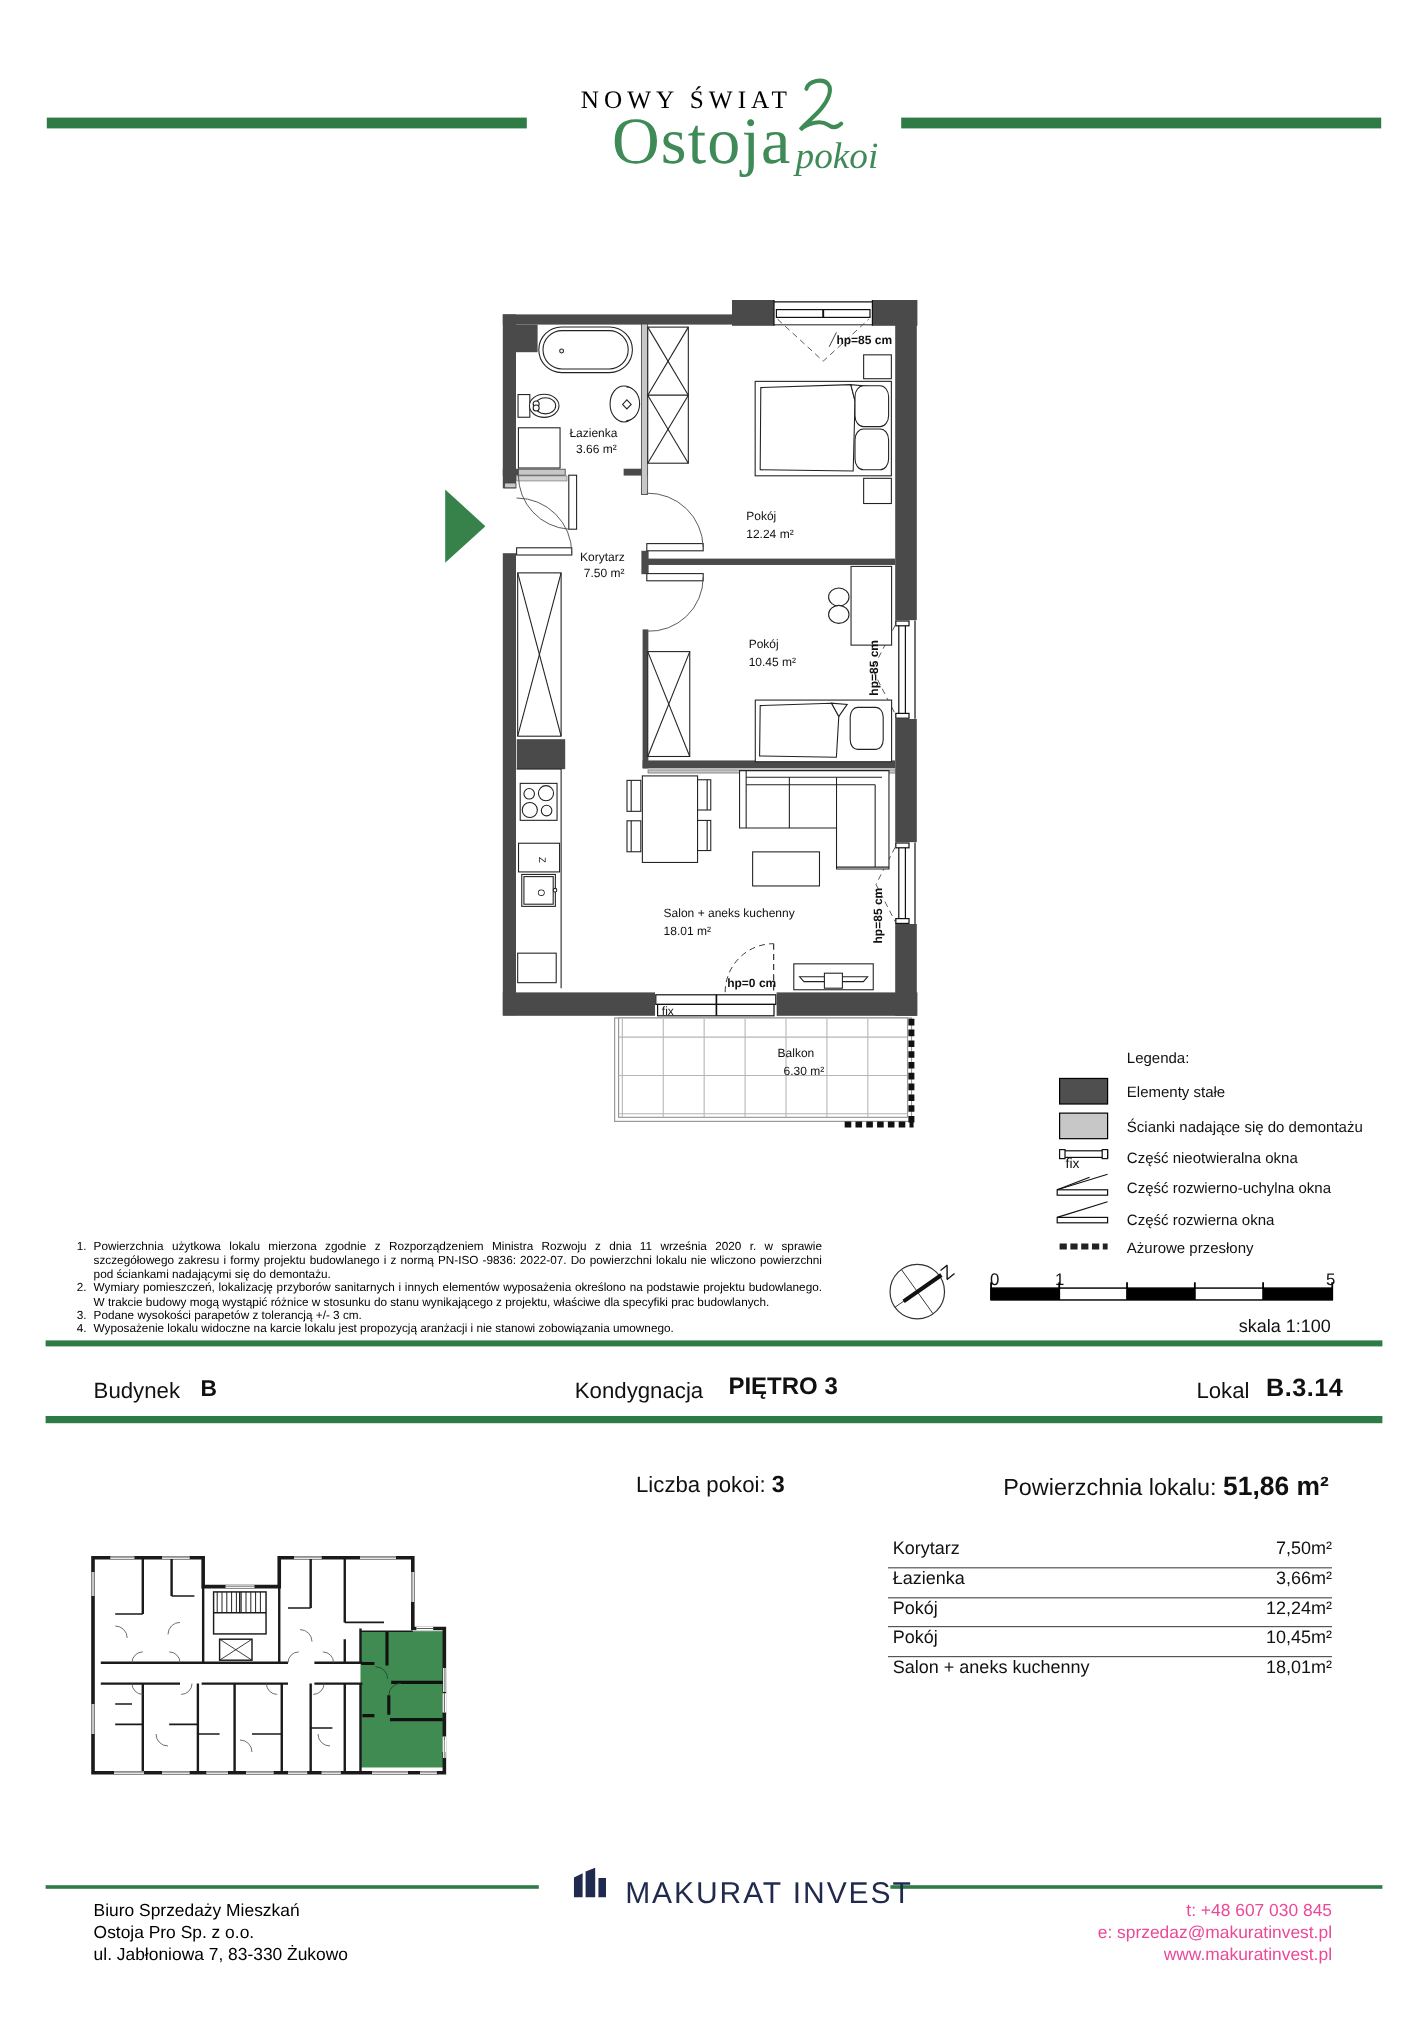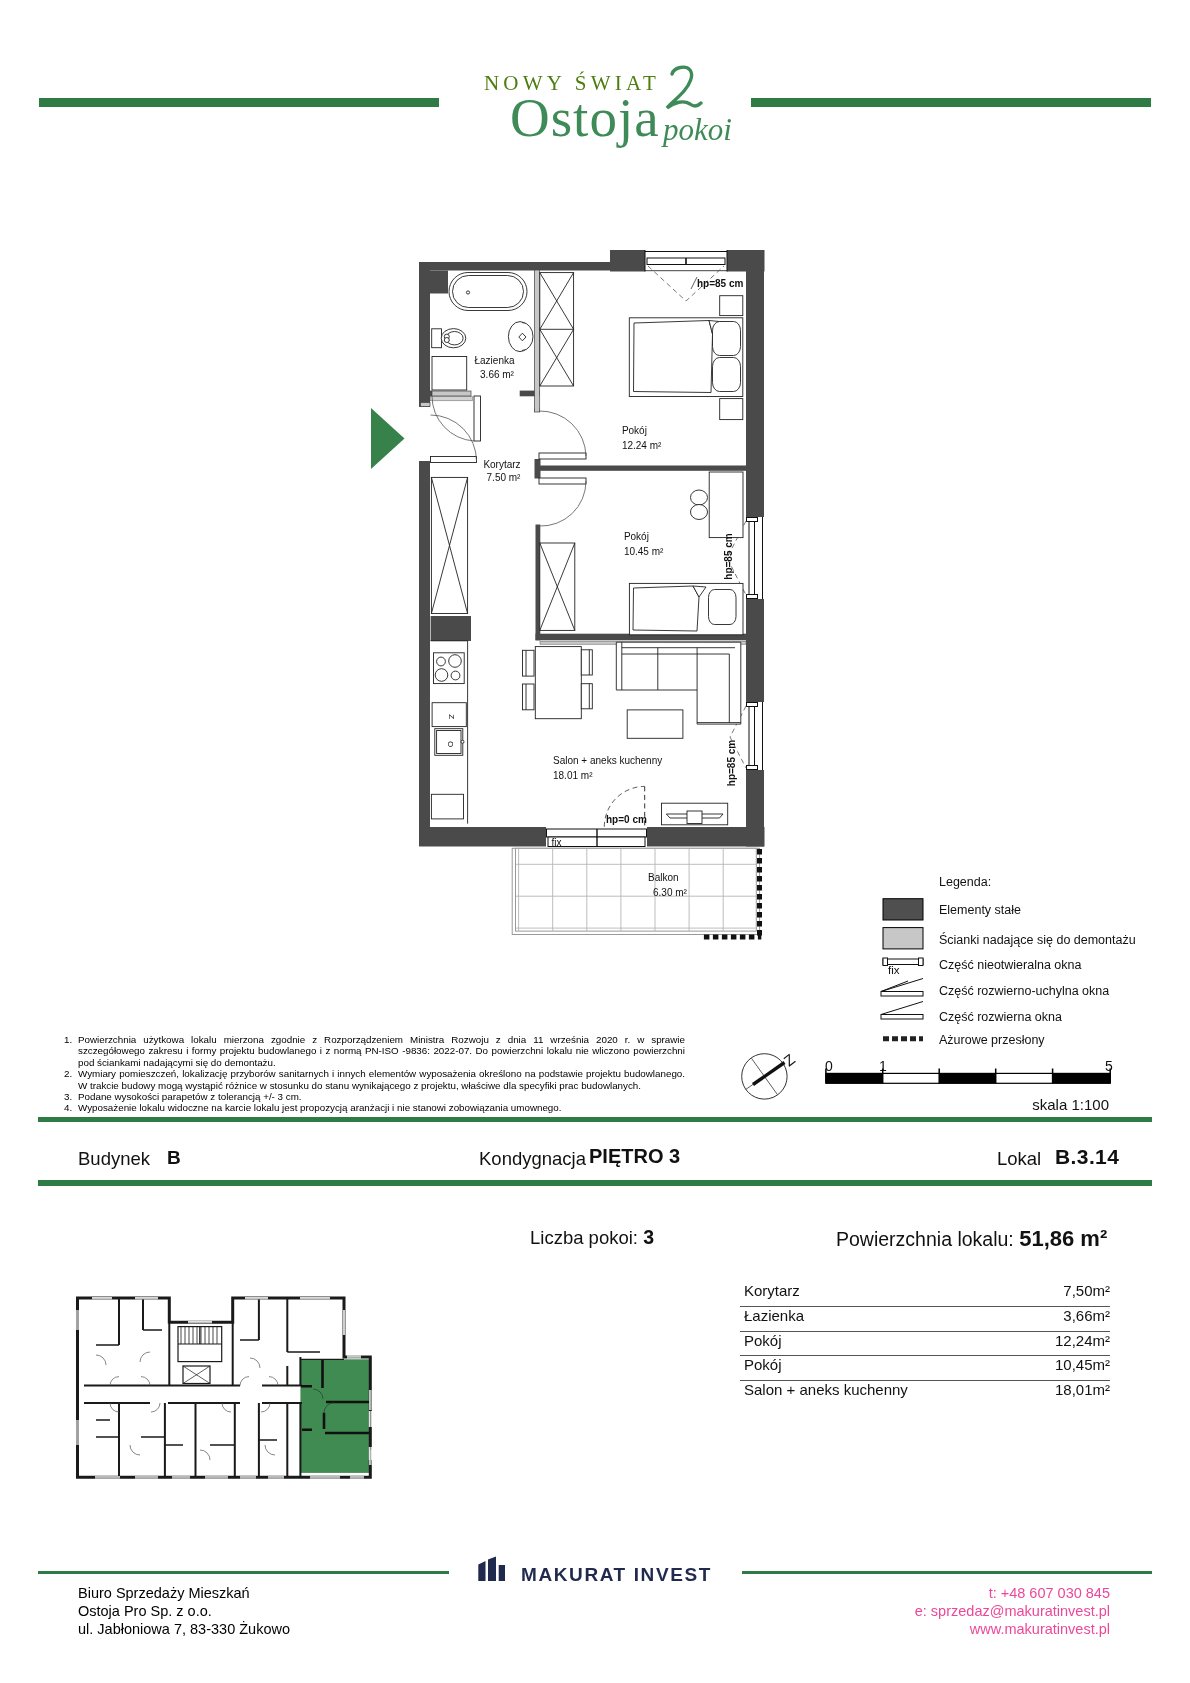--- a/index.html
+++ b/index.html
@@ -7,21 +7,21 @@
        font-family:"Liberation Sans",sans-serif;color:#111;overflow:hidden;}
   .abs{position:absolute;}
 </style>
 </head>
 <body>
 
 <div class="abs" style="left:39px;top:98px;width:400px;height:8.5px;background:#2e7b45;"></div>
 
 <div class="abs" style="left:751px;top:98px;width:400px;height:8.5px;background:#2e7b45;"></div>
 
-<div class="abs" style="left:484px;top:71px;width:260px;font-family:'Liberation Serif',serif;font-size:21px;letter-spacing:4.2px;color:#4d7c0f;">NOWY ŚWIAT</div>
+<div class="abs" style="left:484px;top:71px;width:260px;font-family:'Liberation Serif',serif;font-size:21px;letter-spacing:4.2px;color:#000000;">NOWY ŚWIAT</div>
 
 <div class="abs" style="left:510px;top:86px;width:260px;font-family:'Liberation Serif',serif;font-size:55px;letter-spacing:1px;font-weight:normal;color:#3e8b57;">Ostoja</div>
 
 <svg class="abs" style="left:660px;top:64px;" width="52" height="52" viewBox="0 0 52 52" xmlns="http://www.w3.org/2000/svg">
 <path d="M12,10 C14,3 26,1 30,6 C34,11 30,20 24,27 C18,34 10,40 7,44 C14,38 24,36 30,40 C34,43 38,42 41,39" fill="none" stroke="#3e8b57" stroke-width="3.4" stroke-linecap="round"></path>
 </svg>
 
 <div class="abs" style="left:663px;top:112px;font-family:'Liberation Serif',serif;font-style:italic;font-size:31px;color:#3e8b57;">pokoi</div>
 
 <svg class="abs" style="left:360px;top:240px;" width="420" height="710" viewBox="360 240 420 710" xmlns="http://www.w3.org/2000/svg">
@@ -417,21 +417,21 @@
       <div>Wyposażenie lokalu widoczne na karcie lokalu jest propozycją aranżacji i nie stanowi zobowiązania umownego.</div>
     </div>
 </div>
 
 <div class="abs" style="left:38px;top:1117px;width:1114px;height:5px;background:#2e7b45;"></div>
 
 <div class="abs" style="left:78px;top:1147.5px;font-size:18.5px;">Budynek</div>
 <div class="abs" style="left:167px;top:1146.5px;font-size:19px;font-weight:bold;">B</div>
 
 <div class="abs" style="left:479px;top:1147.5px;font-size:18.5px;">Kondygnacja</div>
-<div class="abs" style="left:589px;top:1145px;font-size:20px;font-weight:bold;">PIĘTRO 3</div>
+<div class="abs" style="left:607px;top:1145px;font-size:20px;font-weight:bold;">PIĘTRO 3</div>
 
 <div class="abs" style="left:997px;top:1147.5px;font-size:18.5px;">Lokal</div>
 <div class="abs" style="left:1055px;top:1145px;font-size:21px;font-weight:bold;letter-spacing:0.4px;">B.3.14</div>
 
 <div class="abs" style="left:38px;top:1180px;width:1114px;height:5.5px;background:#2e7b45;"></div>
 
 <div class="abs" style="left:530px;top:1226px;font-size:18.5px;">Liczba pokoi: <b style="font-size:19.5px;">3</b></div>
 
 <div class="abs" style="left:836px;top:1226px;font-size:19.5px;">Powierzchnia lokalu: <b style="font-size:22px;margin-top:16px;">51,86 m²</b></div>
 
@@ -531,17 +531,17 @@
 <div class="abs" style="left:38px;top:1570.5px;width:411px;height:3.5px;background:#2e7b45;"></div>
 
 <div class="abs" style="left:742px;top:1570.5px;width:410px;height:3.5px;background:#2e7b45;"></div>
 
 <svg class="abs" style="left:476px;top:1554px;" width="34" height="30" viewBox="0 0 34 30" xmlns="http://www.w3.org/2000/svg">
 <path d="M2.3,10.5 L9.5,7 V27 H2.3 Z" fill="#1f2a4e"></path>
 <path d="M12,5.5 L20,2.5 V27 H12 Z" fill="#1f2a4e"></path>
 <path d="M22.7,11 L29,11 V27 H22.7 Z" fill="#1f2a4e"></path>
 </svg>
 
-<div class="abs" style="left:521px;top:1564px;font-size:19px;letter-spacing:1.6px;font-weight:bold;color:#1f2a4e;">MAKURAT INVEST</div>
+<div class="abs" style="left:521px;top:1564px;font-size:25px;letter-spacing:1.6px;font-weight:normal;color:#1f2a4e;">MAKURAT INVEST</div>
 
 <div class="abs" style="left:78px;top:1585px;font-size:14.5px;line-height:17.8px;color:#000;">Biuro Sprzedaży Mieszkań<br>Ostoja Pro Sp. z o.o.<br>ul. Jabłoniowa 7, 83-330 Żukowo</div>
 
 <div class="abs" style="left:710px;top:1585px;width:400px;font-size:14.5px;line-height:17.8px;color:#ec4899;text-align:right;">t: +48 607 030 845<br>e: sprzedaz@makuratinvest.pl<br>www.makuratinvest.pl</div>
 
 </body></html>

